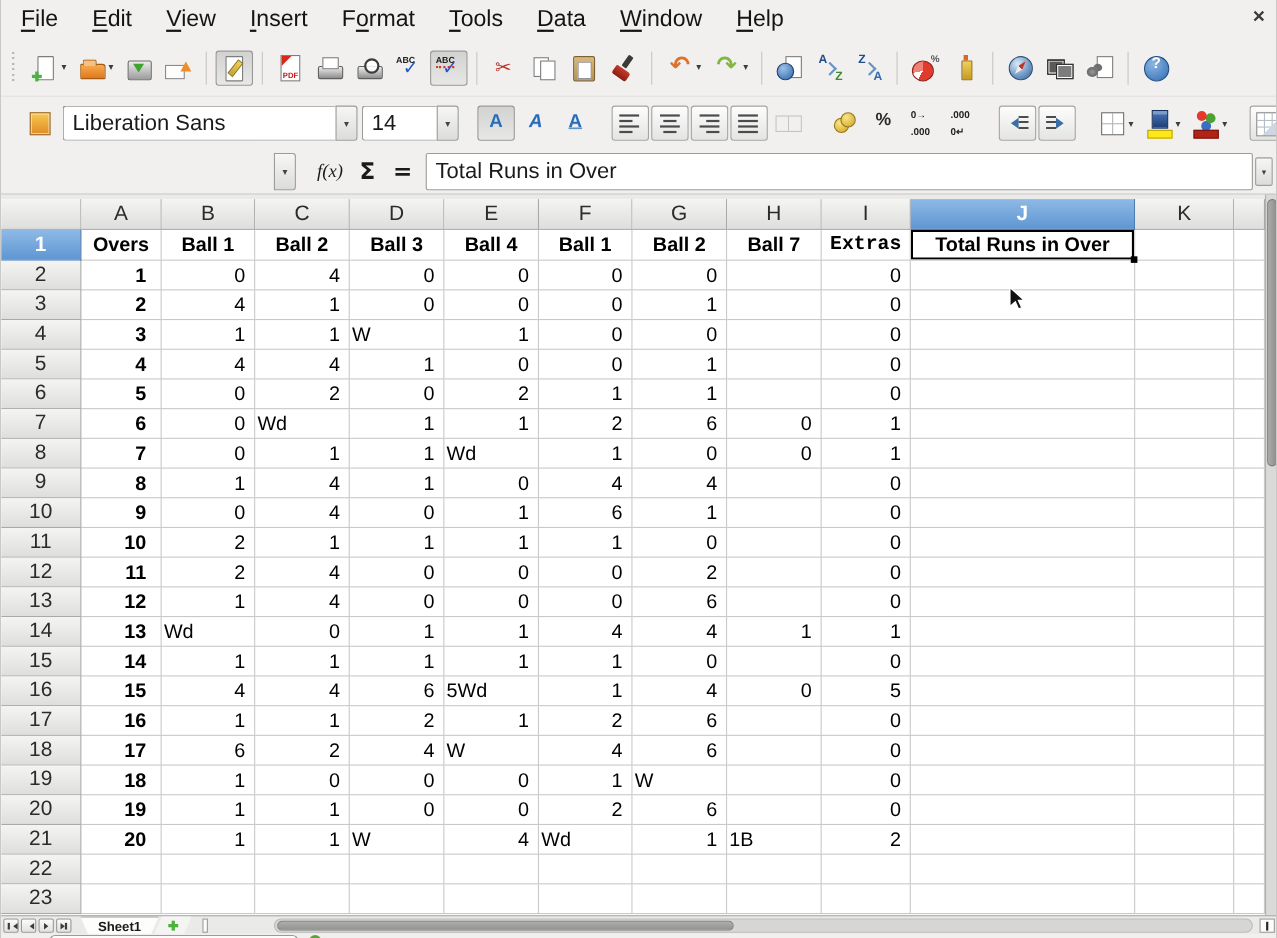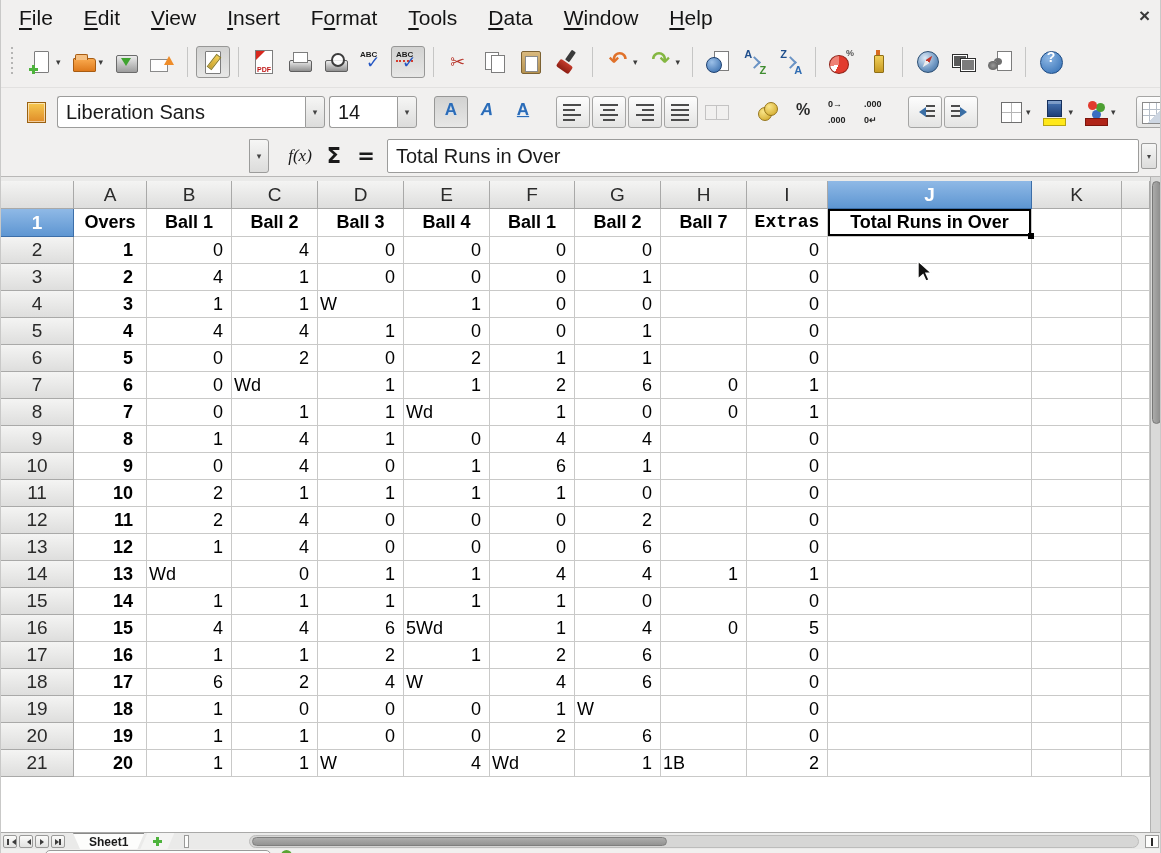--- a/index.html
+++ b/index.html
@@ -719,20 +719,50 @@
       <div class="cell txt" style="width: 86px;">W</div>
       <div class="cell num" style="width: 86px;">4</div>
       <div class="cell txt" style="width: 85px;">Wd</div>
       <div class="cell num" style="width: 86px;">1</div>
       <div class="cell txt" style="width: 86px;">1B</div>
       <div class="cell num" style="width: 81px;">2</div>
       <div class="cell" style="width: 204px;"></div>
       <div class="cell" style="width: 90px;"></div>
       <div class="cell" style="width: 28px;"></div>
     </div>
+    <div class="grow" style="height: 27px;">
+      <div class="rowhdr" style="width: 73px;">22</div>
+      <div class="cell" style="width: 73px;"></div>
+      <div class="cell" style="width: 85px;"></div>
+      <div class="cell" style="width: 86px;"></div>
+      <div class="cell" style="width: 86px;"></div>
+      <div class="cell" style="width: 86px;"></div>
+      <div class="cell" style="width: 85px;"></div>
+      <div class="cell" style="width: 86px;"></div>
+      <div class="cell" style="width: 86px;"></div>
+      <div class="cell" style="width: 81px;"></div>
+      <div class="cell" style="width: 204px;"></div>
+      <div class="cell" style="width: 90px;"></div>
+      <div class="cell" style="width: 28px;"></div>
+    </div>
+    <div class="grow" style="height: 27px;">
+      <div class="rowhdr" style="width: 73px;">23</div>
+      <div class="cell" style="width: 73px;"></div>
+      <div class="cell" style="width: 85px;"></div>
+      <div class="cell" style="width: 86px;"></div>
+      <div class="cell" style="width: 86px;"></div>
+      <div class="cell" style="width: 86px;"></div>
+      <div class="cell" style="width: 85px;"></div>
+      <div class="cell" style="width: 86px;"></div>
+      <div class="cell" style="width: 86px;"></div>
+      <div class="cell" style="width: 81px;"></div>
+      <div class="cell" style="width: 204px;"></div>
+      <div class="cell" style="width: 90px;"></div>
+      <div class="cell" style="width: 28px;"></div>
+    </div>
   </div>
 <div id="vscroll">
     <div id="vthumb"></div>
   </div>
 
 <div id="sheetbar">
   <span class="navbtn nav-first"></span>
   <span class="navbtn nav-prev"></span>
   <span class="navbtn nav-next"></span>
   <span class="navbtn nav-last"></span>

